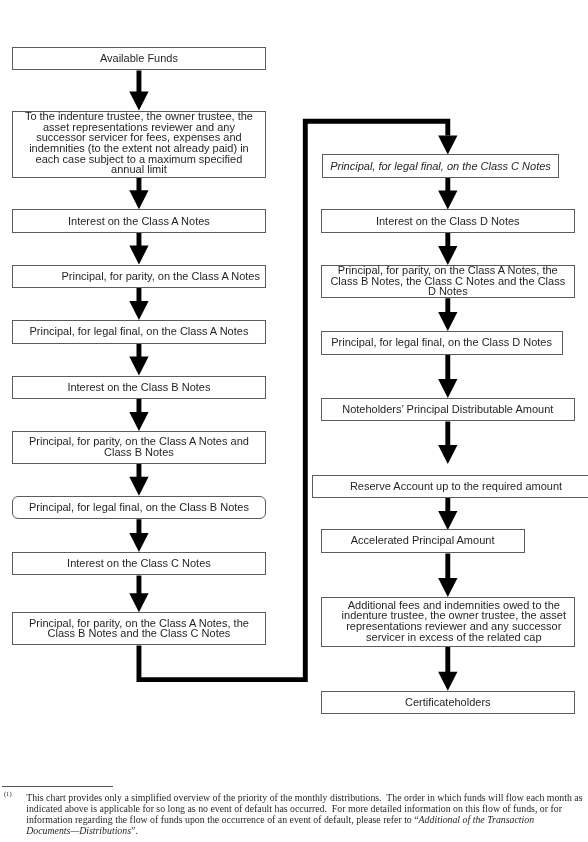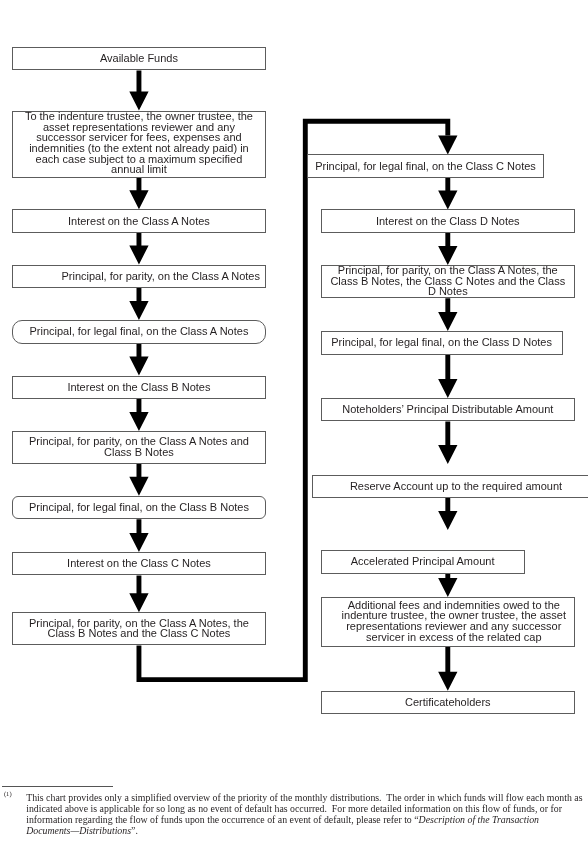--- a/index.html
+++ b/index.html
@@ -52,67 +52,67 @@
     </div>
     <div class="box" style="left: 11.9px; top: 110.5px; width: 254.1px; height: 67.2px;">
       <span style="margin-bottom: 2.2px;">To the indenture trustee, the owner trustee, the asset representations reviewer and any successor servicer for fees, expenses and indemnities (to the extent not already paid) in each case subject to a maximum specified annual limit</span>
     </div>
     <div class="box" style="left: 11.9px; top: 209.3px; width: 254.1px; height: 23.5px;">
       <span>Interest on the Class A Notes</span>
     </div>
     <div class="box" style="left: 11.9px; top: 264.5px; width: 254.1px; height: 23.5px; text-align: right;">
       <span>Principal, for parity, on the Class A Notes</span>
     </div>
-    <div class="box" style="left: 11.9px; top: 320px; width: 254.1px; height: 23.5px; border-radius: 10px;">
+    <div class="box" style="left: 11.9px; top: 320px; width: 254.1px; height: 23.5px;">
       <span>Principal, for legal final, on the Class A Notes</span>
     </div>
     <div class="box" style="left: 11.9px; top: 430.9px; width: 254.1px; height: 33.2px;">
       <span style="margin-bottom: 1.2px;">Principal, for parity, on the Class A Notes and Class B Notes</span>
     </div>
     <div class="box" style="left: 11.9px; top: 375.5px; width: 254.1px; height: 23.5px;">
       <span>Interest on the Class B Notes</span>
     </div>
     <div class="box" style="left: 11.9px; top: 495.7px; width: 254.1px; height: 23.5px; border-radius: 6px;">
       <span>Principal, for legal final, on the Class B Notes</span>
     </div>
     <div class="box" style="left: 11.9px; top: 551.9px; width: 254.1px; height: 23.5px;">
       <span>Interest on the Class C Notes</span>
     </div>
     <div class="box" style="left: 11.9px; top: 612.3px; width: 254.1px; height: 33.2px;">
       <span style="margin-bottom: 1.2px;">Principal, for parity, on the Class A Notes, the Class B Notes and the Class C Notes</span>
     </div>
-    <div class="box" style="left: 307px; top: 154.4px; width: 237px; height: 23.5px;">
+    <div class="box" style="left: 322px; top: 154.4px; width: 237px; height: 23.5px; font-style: italic;">
       <span>Principal, for legal final, on the Class C Notes</span>
     </div>
     <div class="box" style="left: 320.6px; top: 209.4px; width: 254.4px; height: 23.5px;">
       <span>Interest on the Class D Notes</span>
     </div>
     <div class="box" style="left: 320.6px; top: 265px; width: 254.4px; height: 33.2px;">
       <span style="margin-bottom: 1.2px;">Principal, for parity, on the Class A Notes, the Class B Notes, the Class C Notes and the Class D Notes</span>
     </div>
     <div class="box" style="left: 320.6px; top: 331px; width: 242px; height: 23.5px;">
       <span>Principal, for legal final, on the Class D Notes</span>
     </div>
     <div class="box" style="left: 320.6px; top: 397.9px; width: 254.4px; height: 23.5px;">
       <span>Noteholders’ Principal Distributable Amount</span>
     </div>
     <div class="box" style="left: 312px; top: 463.9px; width: 288px; height: 23.5px; margin-top: 11px;">
       <span>Reserve Account up to the required amount</span>
     </div>
-    <div class="box" style="left: 320.6px; top: 550px; width: 204px; height: 23.5px;">
+    <div class="box" style="left: 320.6px; top: 529px; width: 204px; height: 23.5px;">
       <span>Accelerated Principal Amount</span>
     </div>
     <div class="box" style="left: 320.6px; top: 597.1px; width: 254.4px; height: 50px; padding-left: 12px;">
       <span style="margin-bottom: 2.2px;">Additional fees and indemnities owed to the indenture trustee, the owner trustee, the asset representations reviewer and any successor servicer in excess of the related cap</span>
     </div>
     <div class="box" style="left: 320.6px; top: 690.8px; width: 254.4px; height: 23.5px;">
       <span>Certificateholders</span>
     </div>
   </div>
 
 <div class="fn-rule"></div>
 <div class="fn-mark">(1)</div>
 <div class="fn-text">
   <div>This chart provides only a simplified overview of the priority of the monthly distributions.  The order in which funds will flow each month as</div>
   <div>indicated above is applicable for so long as no event of default has occurred.  For more detailed information on this flow of funds, or for</div>
-  <div><span>information regarding the flow of funds upon the occurrence of an event of default, please refer to “</span><span class="it">Description of the Transaction</span></div>
+  <div><span>information regarding the flow of funds upon the occurrence of an event of default, please refer to “</span><span class="it">Additional of the Transaction</span></div>
   <div><span class="it">Documents—Distributions</span><span>”.</span></div>
 </div>
 
 </body></html>

